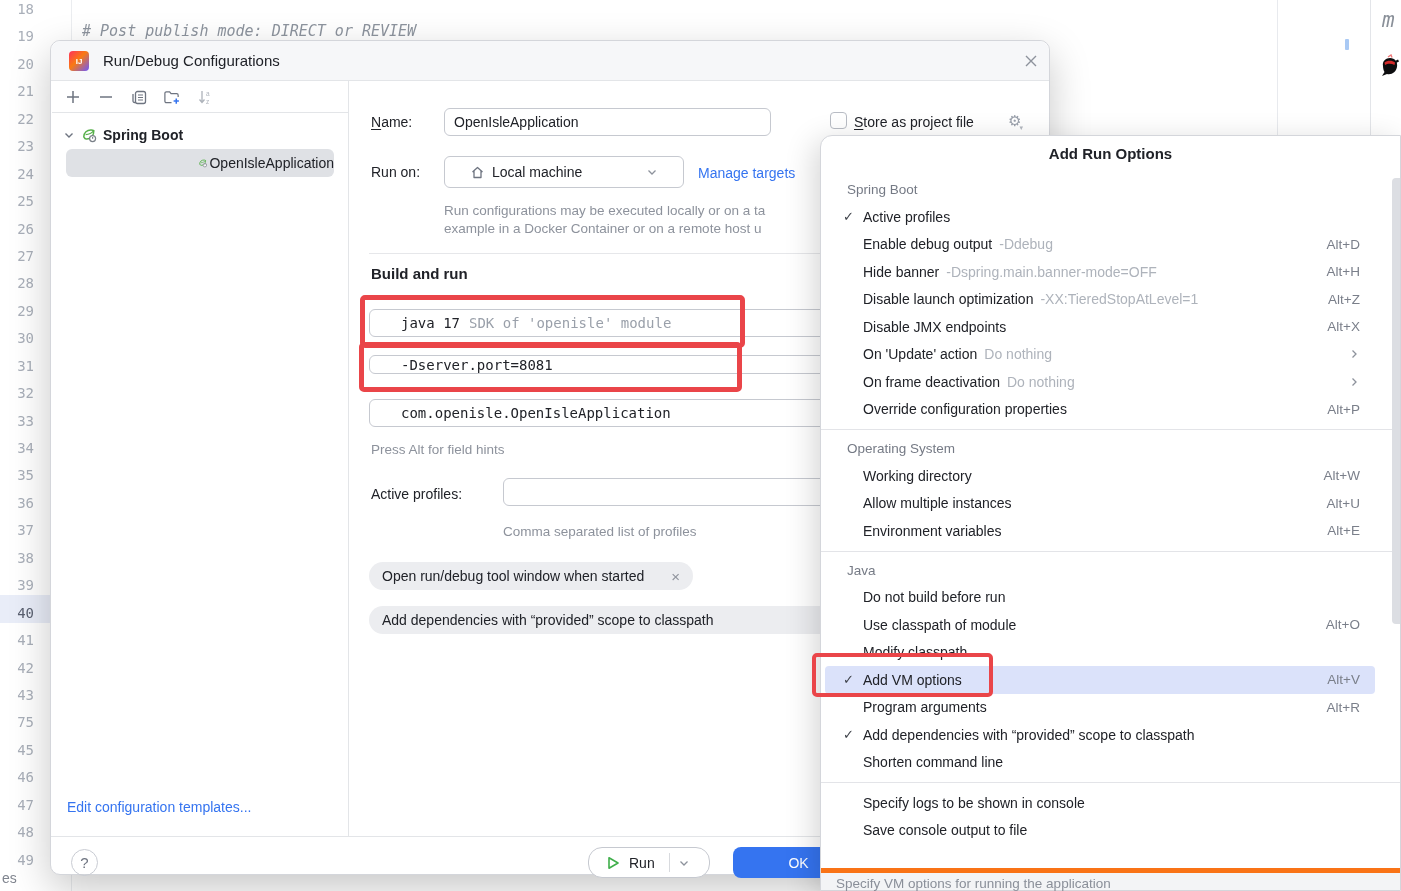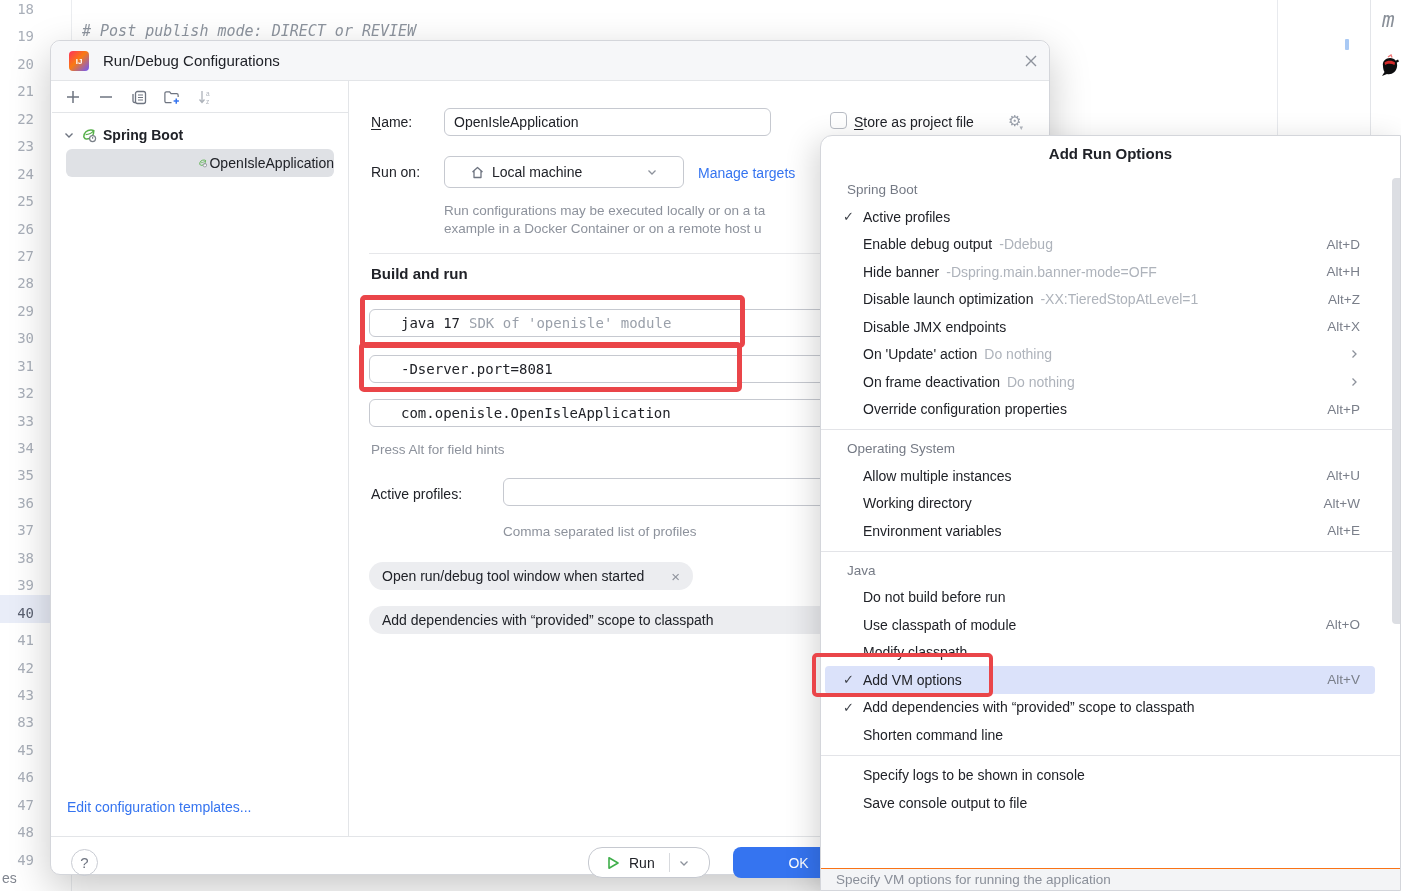--- a/index.html
+++ b/index.html
@@ -89,21 +89,21 @@
   .menu-item { height:27.5px; margin:0 25px 0 4px; padding:0 15px 0 18px; display:flex; align-items:center;
                font-size:14px; color:#202228; border-radius:4px; }
   .menu-item.selected { background:#dbe2fa; }
   .mi-check { width:20px; font-size:13px; color:#3f434b; }
   .mi-label { white-space:nowrap; }
   .mi-hint { margin-left:7px; color:#aeb3bb; white-space:nowrap; }
   .mi-spacer { flex:1; }
   .mi-shortcut { font-size:13.5px; color:#7a7f8a; }
   .menu-sep { border-top:1px solid #e3e4e8; margin:6px 0; }
   .popup-status { position:absolute; left:0; bottom:0; width:100%; height:22px; background:#f3f4f6;
-                  border-top:1px solid #f97316; font-size:13.5px; color:#8a8f99; padding-left:15px; line-height:21px; }
+                  border-top:5px solid #f97316; font-size:13.5px; color:#8a8f99; padding-left:15px; line-height:21px; }
   .popup-scroll { position:absolute; right:0; top:42px; width:8px; height:446px; background:#dcdee3; border-radius:4px 0 0 4px; }
 
   
   .red-box { position:absolute; border:5px solid #ea4549; border-radius:5px; pointer-events:none; }
   .red-box.z-low { z-index:20; }
   .red-box.z-high { z-index:40; border-width:4px; }
 </style>
 </head>
 <body>
 
@@ -129,21 +129,21 @@
       <div class="ln">34</div>
       <div class="ln">35</div>
       <div class="ln">36</div>
       <div class="ln">37</div>
       <div class="ln">38</div>
       <div class="ln">39</div>
       <div class="ln current">40</div>
       <div class="ln">41</div>
       <div class="ln">42</div>
       <div class="ln">43</div>
-      <div class="ln">83</div>
+      <div class="ln">75</div>
       <div class="ln">45</div>
       <div class="ln">46</div>
       <div class="ln">47</div>
       <div class="ln">48</div>
       <div class="ln">49</div>
     </div>
   <div class="gutter-line"></div>
   <div class="code-line"># Post publish mode: DIRECT or REVIEW</div>
   <div class="vline-a"></div>
   <div class="vline-b"></div>
@@ -253,21 +253,21 @@
   <div class="hint-text" style="left:393px; top:161px; width:600px;">Run configurations may be executed locally or on a ta</div>
   <div class="hint-text" style="left:393px; top:179px; width:600px;">example in a Docker Container or on a remote host u</div>
 
   <div class="hsep" style="left:318px; top:212px; width:647px;"></div>
   <div class="sect-header" style="left:320px; top:224px;">Build and run</div>
 
   <div class="finput mono-val" style="left:318px; top:268px; width:642px; height:28px;">
     <span>java 17</span>
       <span class="gray-part" style="margin-left:9px;">SDK of 'openisle' module</span>
   </div>
-  <div class="finput mono-val" style="left:318px; top:314px; width:642px; height:28px;">
+  <div class="finput mono-val" style="left:318px; top:314px; width:642px; height:19px;">
     <span>-Dserver.port=8081</span>
   </div>
   <div class="finput mono-val" style="left:318px; top:358px; width:642px; height:28px;">
     <span>com.openisle.OpenIsleApplication</span>
   </div>
   <div class="hint-text" style="left:320px; top:400px;">Press Alt for field hints</div>
 
   <div class="flabel" style="left:320px; top:444px;">Active profiles:</div>
   <div class="finput" style="left:452px; top:437px; width:508px; height:28px;">
       <span></span>
@@ -363,29 +363,29 @@
       <div class="menu-item">
         <span class="mi-check"></span>
         <span class="mi-label">Override configuration properties</span>
         <span class="mi-spacer"></span>
         <span class="mi-shortcut">Alt+P</span>
       </div>
       <div class="menu-sep"></div>
       <div class="menu-header">Operating System</div>
       <div class="menu-item">
         <span class="mi-check"></span>
+        <span class="mi-label">Working directory</span>
+        <span class="mi-spacer"></span>
+        <span class="mi-shortcut">Alt+W</span>
+      </div>
+      <div class="menu-item">
+        <span class="mi-check"></span>
         <span class="mi-label">Allow multiple instances</span>
         <span class="mi-spacer"></span>
         <span class="mi-shortcut">Alt+U</span>
-      </div>
-      <div class="menu-item">
-        <span class="mi-check"></span>
-        <span class="mi-label">Working directory</span>
-        <span class="mi-spacer"></span>
-        <span class="mi-shortcut">Alt+W</span>
       </div>
       <div class="menu-item">
         <span class="mi-check"></span>
         <span class="mi-label">Environment variables</span>
         <span class="mi-spacer"></span>
         <span class="mi-shortcut">Alt+E</span>
       </div>
       <div class="menu-sep"></div>
       <div class="menu-header">Java</div>
       <div class="menu-item">
@@ -404,20 +404,26 @@
         <span class="mi-label">Modify classpath</span>
         <span class="mi-spacer"></span>
       </div>
       <div class="menu-item selected">
         <span class="mi-check">✓</span>
         <span class="mi-label">Add VM options</span>
         <span class="mi-spacer"></span>
         <span class="mi-shortcut">Alt+V</span>
       </div>
       <div class="menu-item">
+        <span class="mi-check"></span>
+        <span class="mi-label">Program arguments</span>
+        <span class="mi-spacer"></span>
+        <span class="mi-shortcut">Alt+R</span>
+      </div>
+      <div class="menu-item">
         <span class="mi-check">✓</span>
         <span class="mi-label">Add dependencies with “provided” scope to classpath</span>
         <span class="mi-spacer"></span>
       </div>
       <div class="menu-item">
         <span class="mi-check"></span>
         <span class="mi-label">Shorten command line</span>
         <span class="mi-spacer"></span>
       </div>
       <div class="menu-sep"></div>

